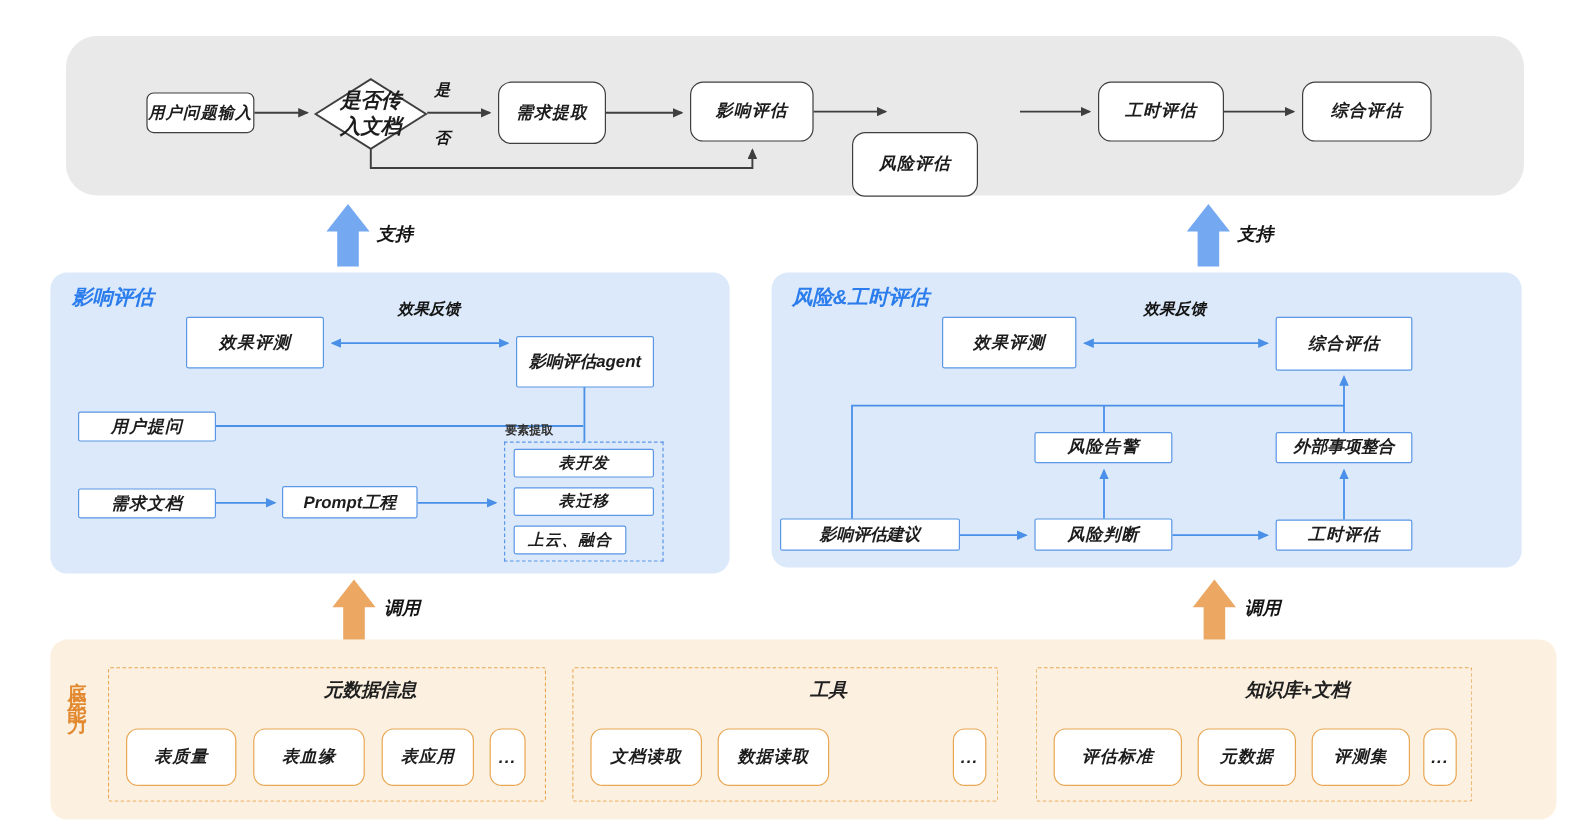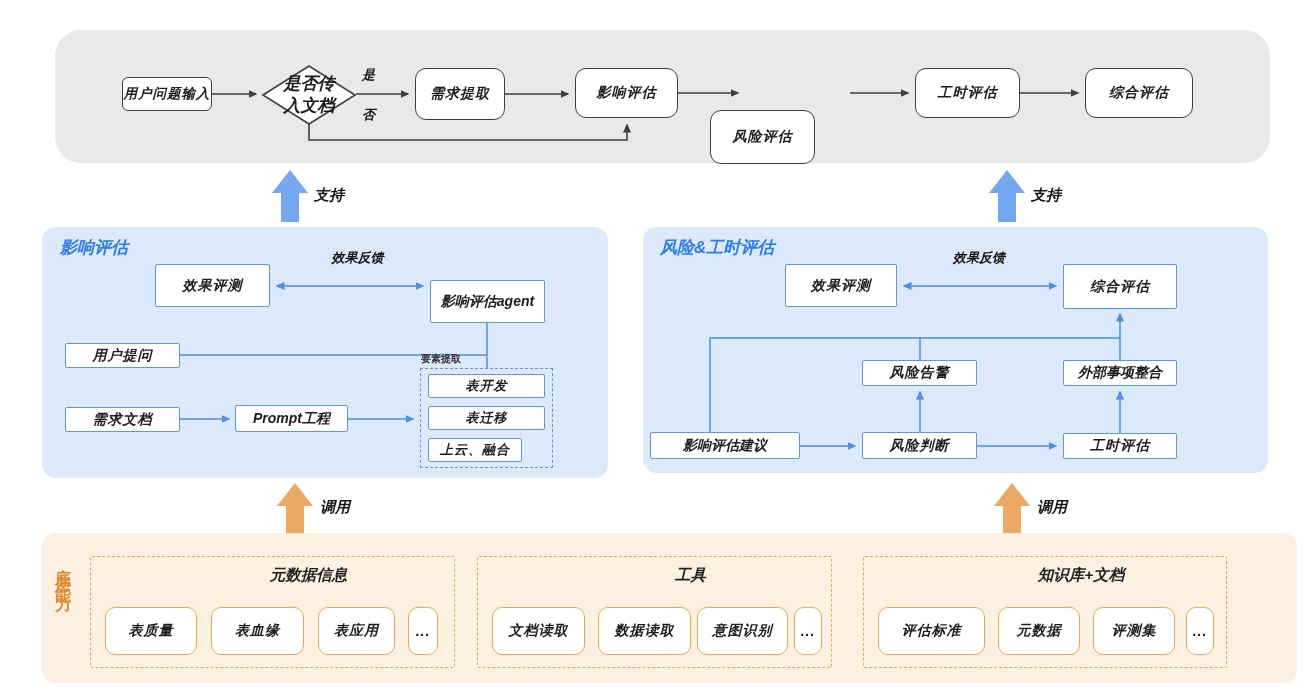--- a/index.html
+++ b/index.html
@@ -199,23 +199,20 @@
     </div>
 
   <div class="group dash-orange" style="left:477px;top:556px;width:355px;height:112px;"></div>
   <div class="group-title" style="left:477px;top:565px;width:355px;">工具</div>
   <div class="box orange" style="left:492px;top:607px;width:93px;height:48px;">
       <span>文档读取</span>
     </div>
   <div class="box orange" style="left:598px;top:607px;width:93px;height:48px;">
       <span>数据读取</span>
     </div>
-  <div class="box orange" style="left:697px;top:607px;width:91px;height:48px;">
-      <span>意图识别</span>
-    </div>
   <div class="box orange" style="left:794px;top:607px;width:28px;height:48px;">
       <span>...</span>
     </div>
 
   <div class="group dash-orange" style="left:863px;top:556px;width:364px;height:112px;"></div>
   <div class="group-title" style="left:863px;top:565px;width:364px;">知识库+文档</div>
   <div class="box orange" style="left:878px;top:607px;width:107px;height:48px;">
       <span>评估标准</span>
     </div>
   <div class="box orange" style="left:998px;top:607px;width:82px;height:48px;">

